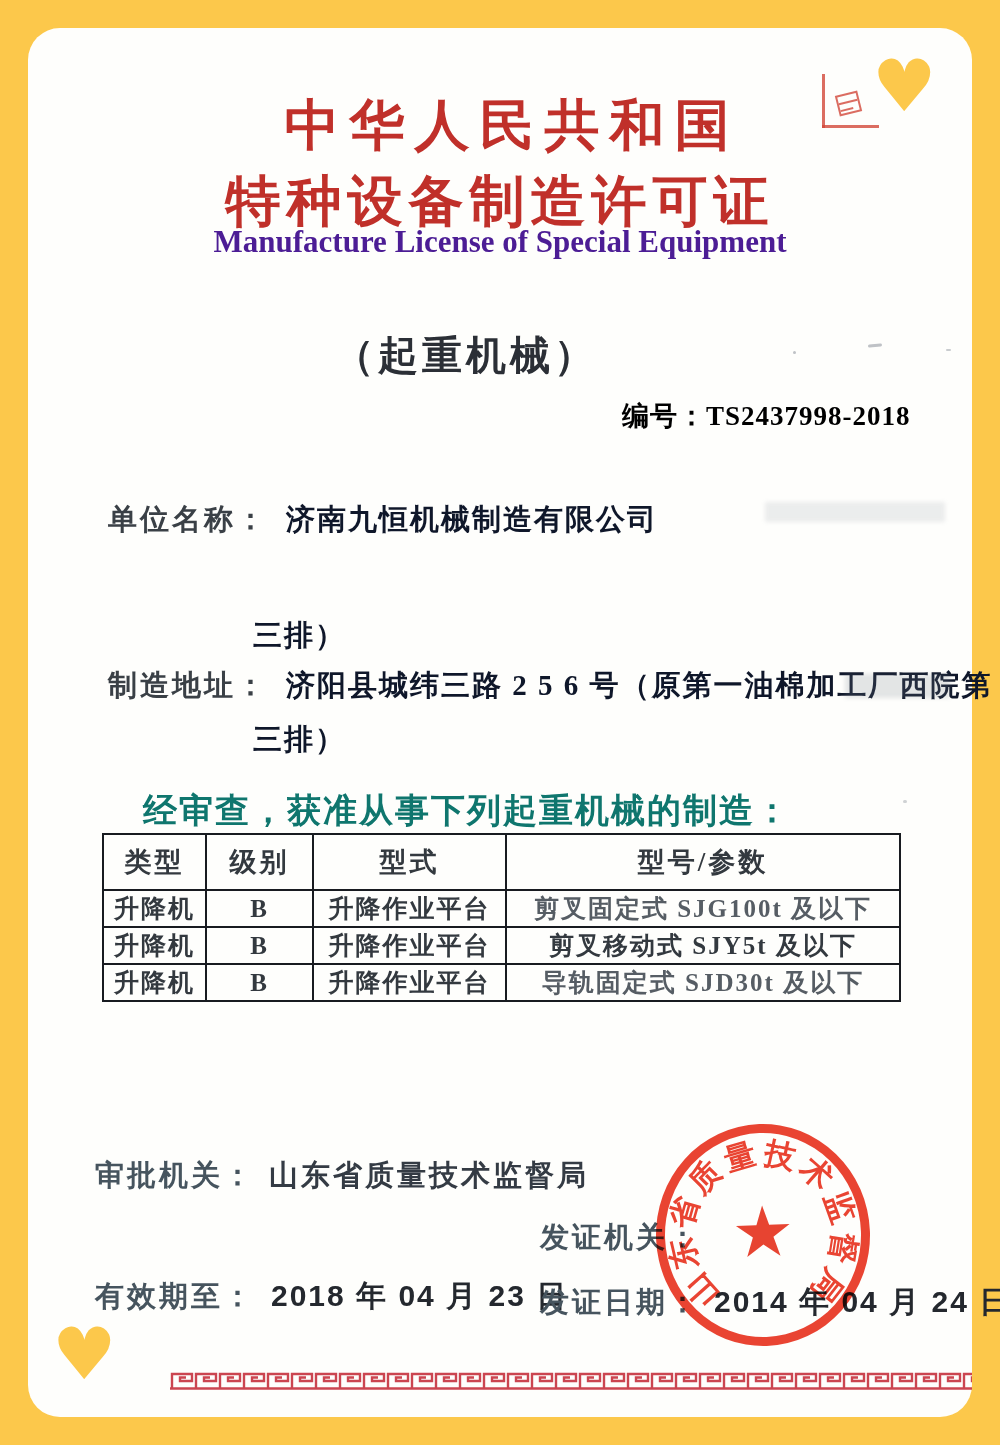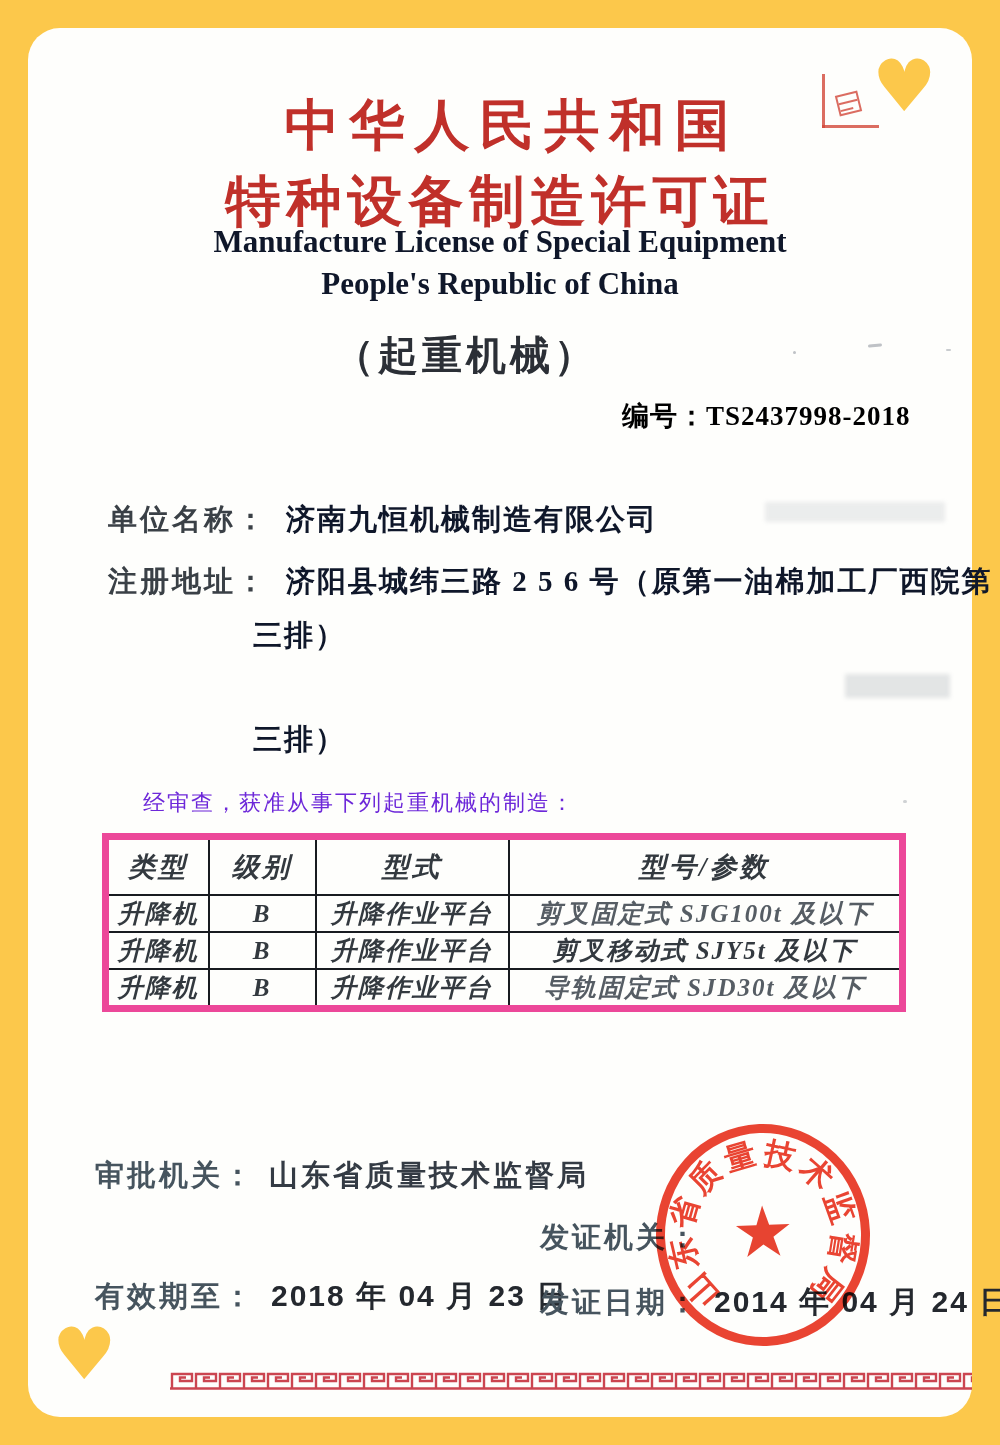--- a/index.html
+++ b/index.html
@@ -5,35 +5,35 @@
   html,body{margin:0;padding:0;}
   body{width:1000px;height:1445px;font-family:"Liberation Serif",serif;}
   .canvas{position:relative;width:1000px;height:1445px;background:#fcc84b;overflow:hidden;}
   .page{position:absolute;left:28px;top:28px;width:944px;height:1389px;background:#fefefc;border-radius:32px;}
   .content{position:absolute;inset:0;z-index:2;}
   .abs{position:absolute;}
   .ctr{left:0;width:100%;text-align:center;}
 
   
   .title-cn{font-family:"Liberation Sans",sans-serif;font-weight:700;color:#c0302a;font-size:55px;letter-spacing:10px;line-height:1;}
-  .title-en{font-family:"Liberation Serif",serif;font-weight:700;color:#0f172a;font-size:31px;line-height:1;}
+  .title-en{font-family:"Liberation Serif",serif;font-weight:700;color:#4c1d95;font-size:31px;line-height:1;}
   .category{font-family:"Liberation Sans",sans-serif;font-weight:700;color:#2b2f36;font-size:40px;letter-spacing:4px;transform:translateX(-34px);}
   .serial{font-size:27px;color:#000000;font-weight:600;letter-spacing:1px;}
 
   
   .row{white-space:nowrap;}
   .lbl{font-size:29px;color:#3a4046;font-weight:600;letter-spacing:3px;}
   .val{font-size:29px;color:#0f172a;font-weight:600;letter-spacing:2px;}
-  .note{font-size:22px;color:#6d28d9;font-weight:400;letter-spacing:2px;}
+  .note{font-size:34px;color:#0f766e;font-weight:700;letter-spacing:2px;}
 
   
   table.lic{border-collapse:collapse;table-layout:fixed;width:797px;background:transparent;}
   table.lic th,table.lic td{border:2px solid #181b20;text-align:center;vertical-align:middle;
     font-weight:600;color:#33393f;overflow:hidden;white-space:nowrap;}
-  table.lic{border:7px solid #ec4899;font-style:italic;}
+  table.lic{border:2px solid #ec4899;}
   table.lic th{font-size:27px;height:52px;letter-spacing:3px;}
   table.lic td{font-size:25px;height:33px;letter-spacing:2px;}
   td.model{letter-spacing:1px;}
   tr.faded td.model{color:#565d64;}
 
   
   .f-lbl{font-size:29px;color:#46545e;font-weight:600;letter-spacing:3px;}
   .f-val{font-size:29px;color:#343b44;font-weight:600;letter-spacing:3px;}
   .date-val{font-family:"Liberation Sans",sans-serif;font-size:30px;color:#24282e;font-weight:600;letter-spacing:2px;}
 
@@ -75,40 +75,39 @@
     <div class="abs heart" style="left:872px;top:50px;">♥</div>
     <div class="abs heart" style="left:52px;top:1318px;">♥</div>
 
     <div class="abs corner-v"></div>
     <div class="abs corner-h"></div>
     <div class="abs corner-glyph"></div>
 
     <div class="abs ctr title-cn" style="top:98px;margin-left:12px;">中华人民共和国</div>
     <div class="abs ctr title-cn" style="top:162px;letter-spacing:6px;margin-top:12px;">特种设备制造许可证</div>
     <div class="abs ctr title-en" style="top:226px;">Manufacture License of Special Equipment</div>
-    <div class="abs ctr title-en" style="top:268px;">People's Republic of China</div>
     <div class="abs ctr category" style="top:328px;">（起重机械）</div>
 
     <div class="abs row" style="left:622px;top:398px;">
       <span class="serial">编号：</span><span class="serial">TS2437998-2018</span>
     </div>
 
     <div class="abs row" style="left:108px;top:500px;">
       <span class="lbl">单位名称：</span>
       <span class="val" style="margin-left:14px;">济南九恒机械制造有限公司</span>
     </div>
 
-    <div class="abs row" style="left:108px;top:562px;">
-      <span class="lbl">注册地址：</span>
-      <span class="val" style="margin-left:14px;">济阳县城纬三路 2 5 6 号（原第一油棉加工厂西院第</span>
-    </div>
     <div class="abs row" style="left:253px;top:616px;">
       <span class="val">三排）</span>
     </div>
 
+    <div class="abs row" style="left:108px;top:666px;">
+      <span class="lbl">制造地址：</span>
+      <span class="val" style="margin-left:14px;">济阳县城纬三路 2 5 6 号（原第一油棉加工厂西院第</span>
+    </div>
     <div class="abs row" style="left:253px;top:720px;">
       <span class="val">三排）</span>
     </div>
 
     <div class="abs note" style="left:143px;top:788px;">经审查，获准从事下列起重机械的制造：</div>
 
     <table class="lic abs" style="left:102px;top:833px;">
       <colgroup>
           <col style="width:103px">
           <col style="width:107px">

